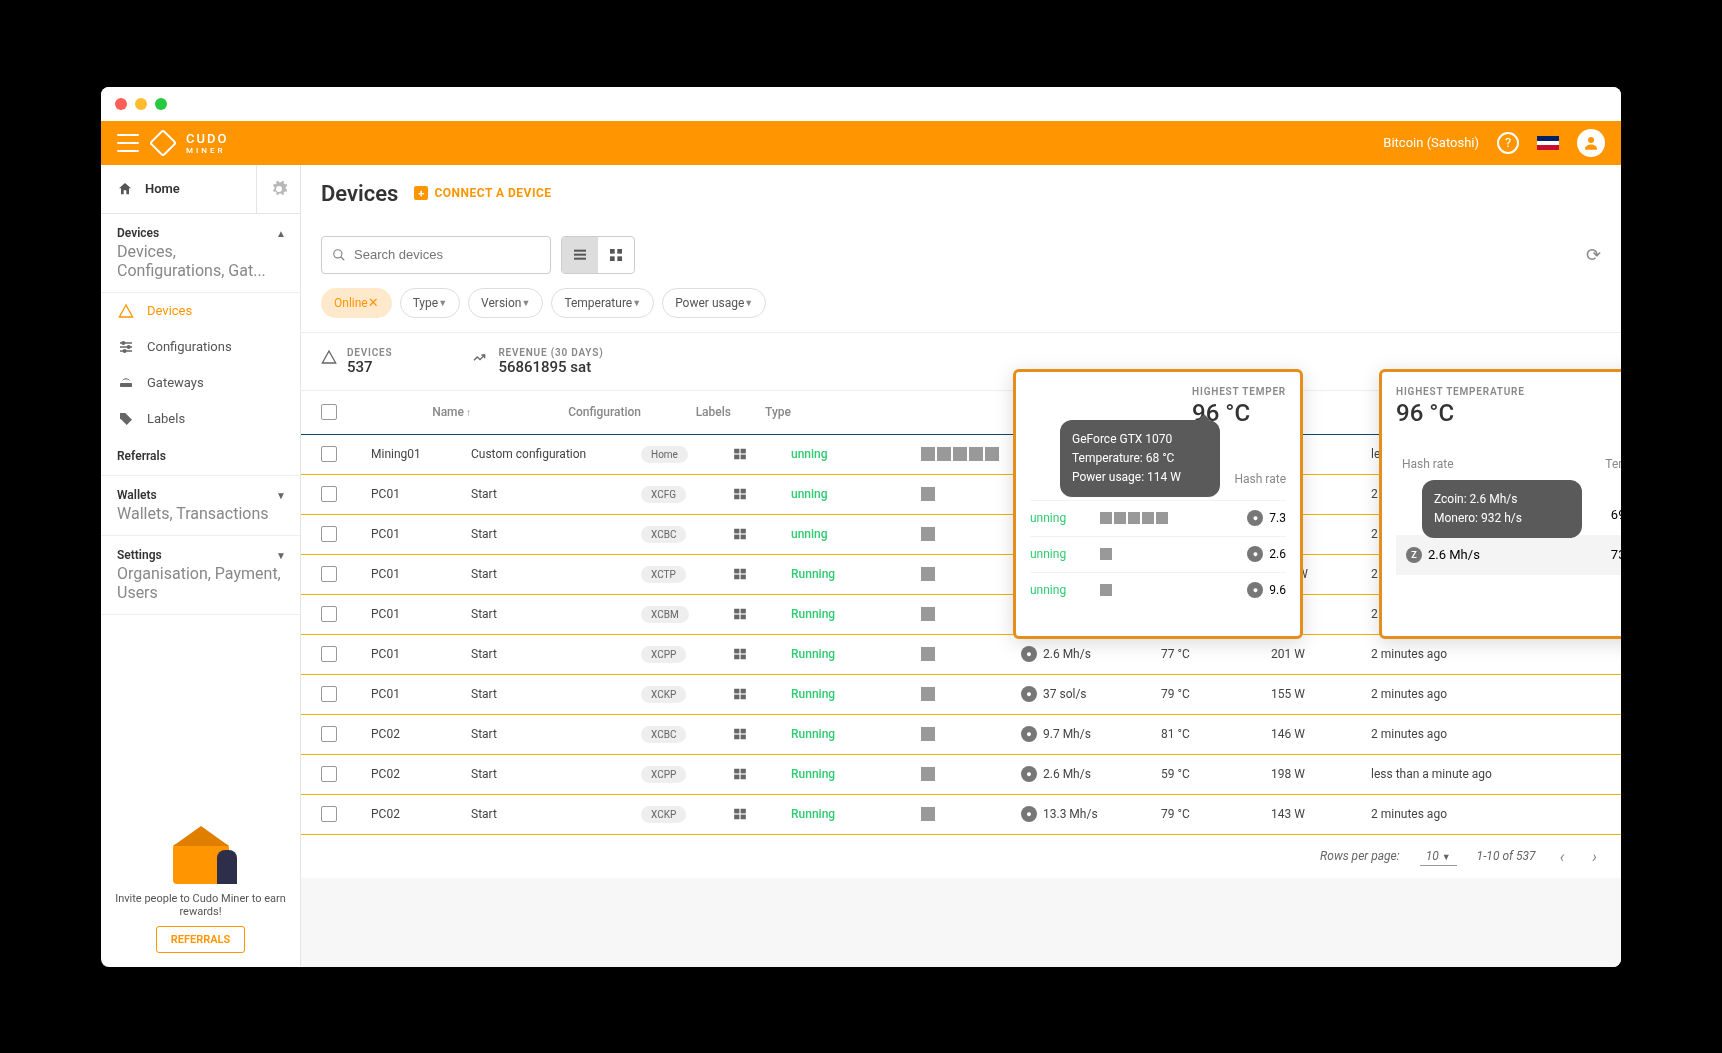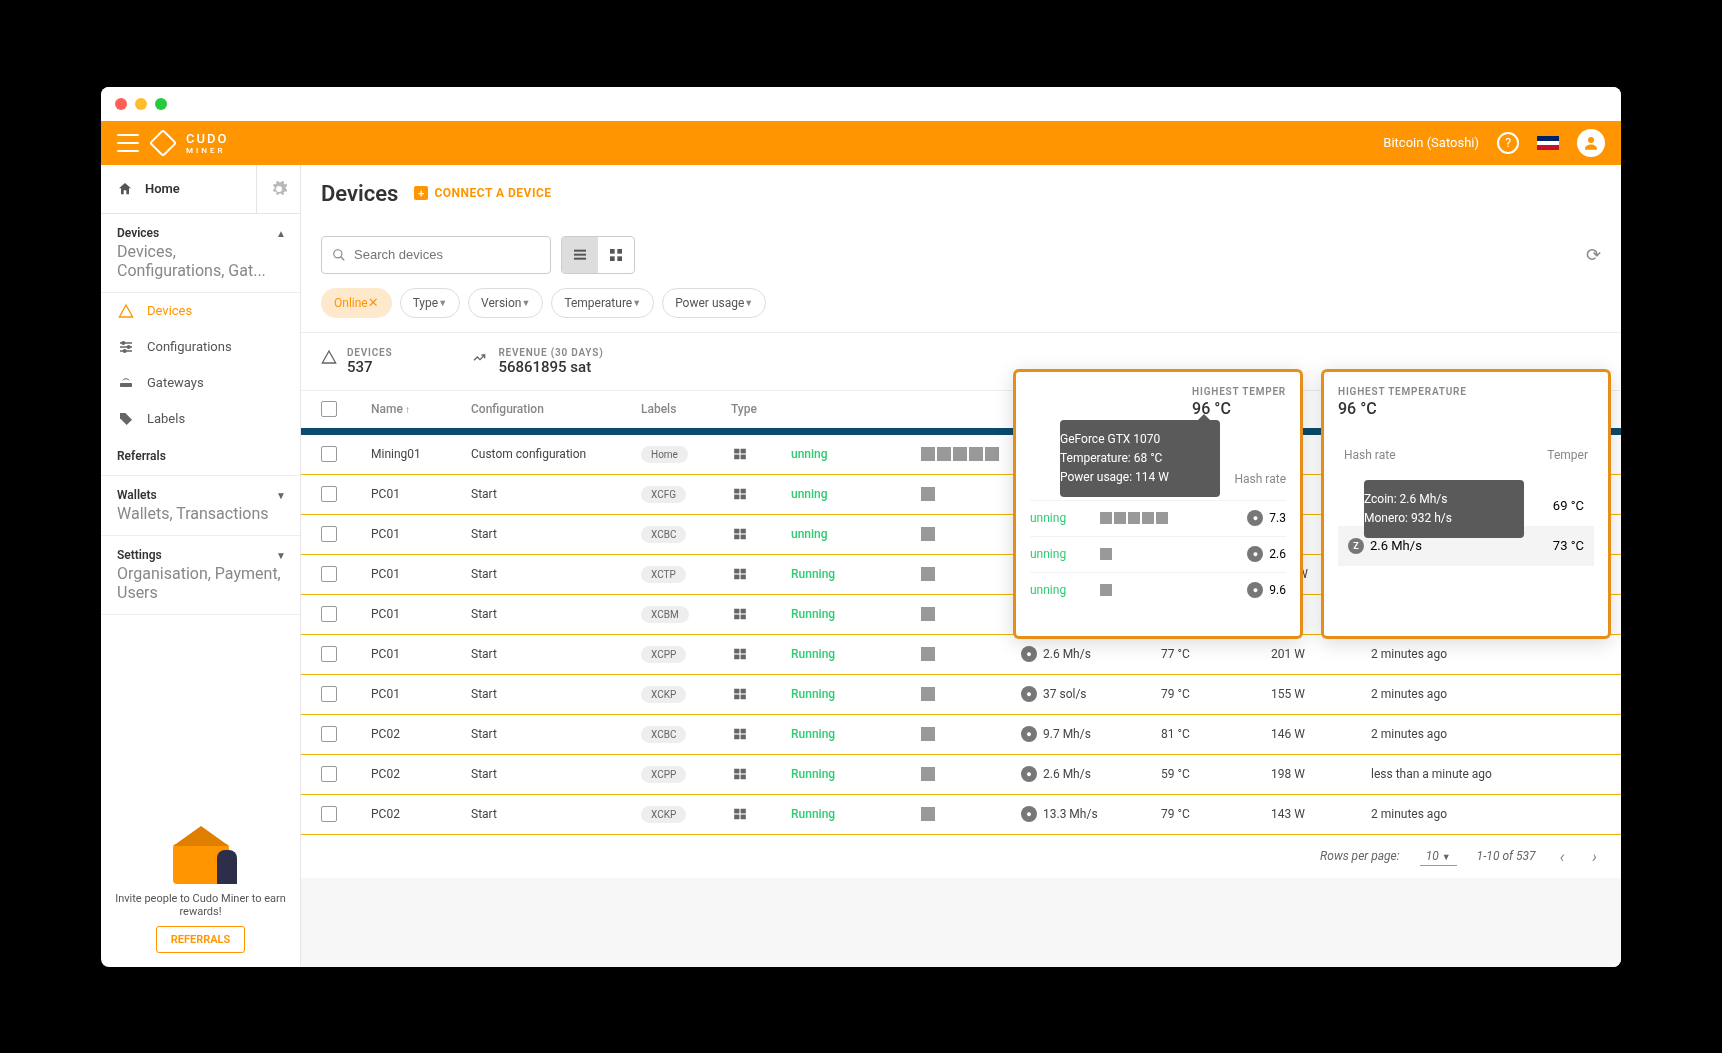--- a/index.html
+++ b/index.html
@@ -94,44 +94,44 @@
 .chip .caret { font-size: 9px; color: #888; }
 
 .stats-row { padding: 14px 20px; background: #fff; display: flex; gap: 80px; border-bottom: 1px solid #eee; }
 .stat { display: flex; gap: 10px; align-items: flex-start; }
 .stat-icon { color: #666; margin-top: 2px; }
 .stat-label { font-size: 10px; color: #888; letter-spacing: 0.8px; font-weight: 600; }
 .stat-value { font-size: 15px; color: #333; font-weight: 500; }
 
 .table { background: #fff; }
 .thead, .trow { display: grid; grid-template-columns: 50px 100px 170px 90px 60px 130px 100px 140px 110px 100px 160px; align-items: center; padding: 0 20px; font-size: 12px; }
-.thead { height: 44px; color: #888; border-bottom: 7px solid #0c4a6e; font-weight: 500; }
+.thead { height: 44px; color: #888; border-bottom: 1px solid #0c4a6e; font-weight: 500; text-align: right; }
 .trow { height: 40px; border-bottom: 1px solid #eab308; color: #444; }
 .checkbox { width: 16px; height: 16px; border: 1.5px solid #999; border-radius: 2px; }
 .sort-up { font-size: 10px; margin-left: 2px; }
 .label-pill { display: inline-block; padding: 3px 10px; background: #eee; border-radius: 10px; font-size: 10px; color: #666; }
 .os-icon { color: #666; width: 18px; display: flex; justify-content: center; }
 .status-running { color: #2ecc71; font-weight: 500; }
 .gpu-blocks { display: flex; gap: 2px; }
 .gblock { width: 14px; height: 14px; background: #999; }
 .hash-cell { display: flex; align-items: center; gap: 6px; }
 .coin-icon { width: 16px; height: 16px; border-radius: 50%; background: #777; color: #fff; display: flex; align-items: center; justify-content: center; font-size: 9px; font-weight: 700; }
 
 .pagination { padding: 12px 20px; display: flex; justify-content: flex-end; align-items: center; gap: 20px; font-size: 12px; color: #666; background: #fff; font-style: italic; }
 .page-nav { color: #888; cursor: pointer; font-size: 16px; padding: 0 4px; }
 
 
 .callout { position: absolute; border: 3px solid #e58e1a; border-radius: 6px; background: #fff; box-shadow: 0 4px 20px rgba(0,0,0,0.15); }
 .callout1 { left: 712px; top: 204px; width: 290px; height: 270px; }
-.callout2 { left: 1020px; top: 204px; width: 290px; height: 270px; }
+.callout2 { left: 1078px; top: 204px; width: 290px; height: 270px; }
 .callout-inner { padding: 14px 14px; position: relative; height: 100%; }
 .c-label { font-size: 10px; color: #888; letter-spacing: 0.8px; font-weight: 600; }
-.c-temp { font-size: 16px; font-weight: 500; color: #333; margin-top: 2px; }
+.c-temp { font-size: 24px; font-weight: 500; color: #333; margin-top: 2px; }
 .c-head-row { display: flex; justify-content: space-between; font-size: 12px; color: #888; margin-top: 30px; padding: 0 6px; }
-.tooltip { position: absolute; background: #5a5a5a; color: #fff; font-size: 12px; padding: 10px 0; border-radius: 4px; line-height: 1.6; }
+.tooltip { position: absolute; background: #5a5a5a; color: #fff; font-size: 12px; padding: 10px 12px; border-radius: 12px; line-height: 1.6; }
 .tooltip1 { left: 44px; top: 48px; width: 160px; }
 .tooltip-ptr { position: absolute; top: -6px; right: 10px; width: 0; height: 0; border-left: 6px solid transparent; border-right: 6px solid transparent; border-bottom: 6px solid #5a5a5a; }
 .c1-rows { margin-top: 114px; }
 .c1-status { color: #2ecc71; font-size: 12px; }
 .c1-row { display: grid; grid-template-columns: 70px 90px 1fr; align-items: center; height: 36px; border-top: 1px solid #f2f2f2; font-size: 12px; }
 .c1-blocks { display: flex; gap: 2px; }
 .c1-blocks .gblock { width: 12px; height: 12px; }
 
 .callout2 .tooltip2 { left: 40px; top: 108px; width: 160px; }
 .c2-body { margin-top: 24px; }

